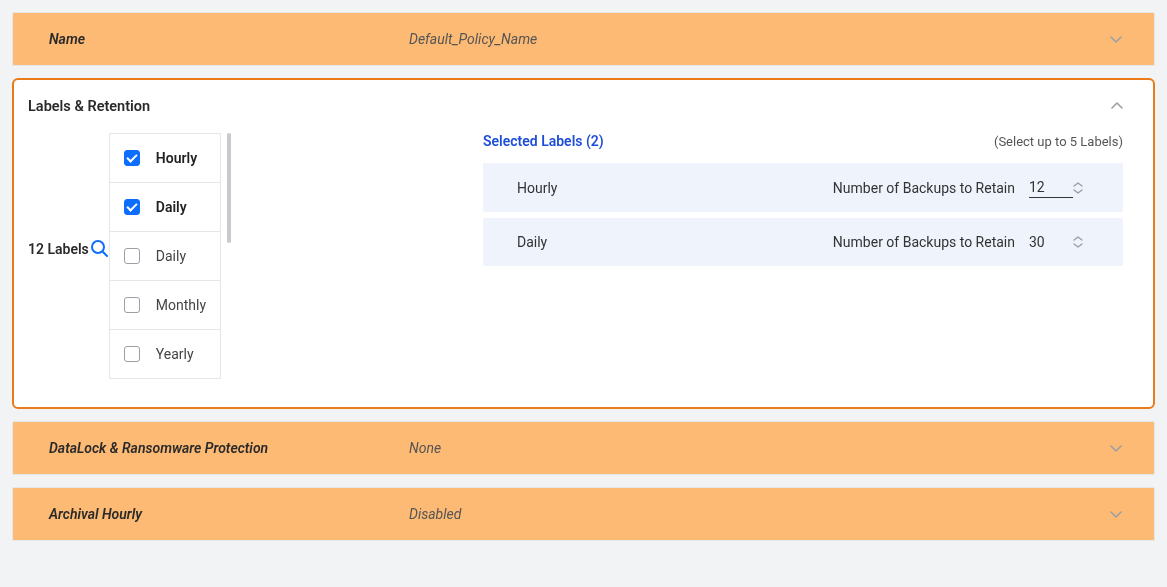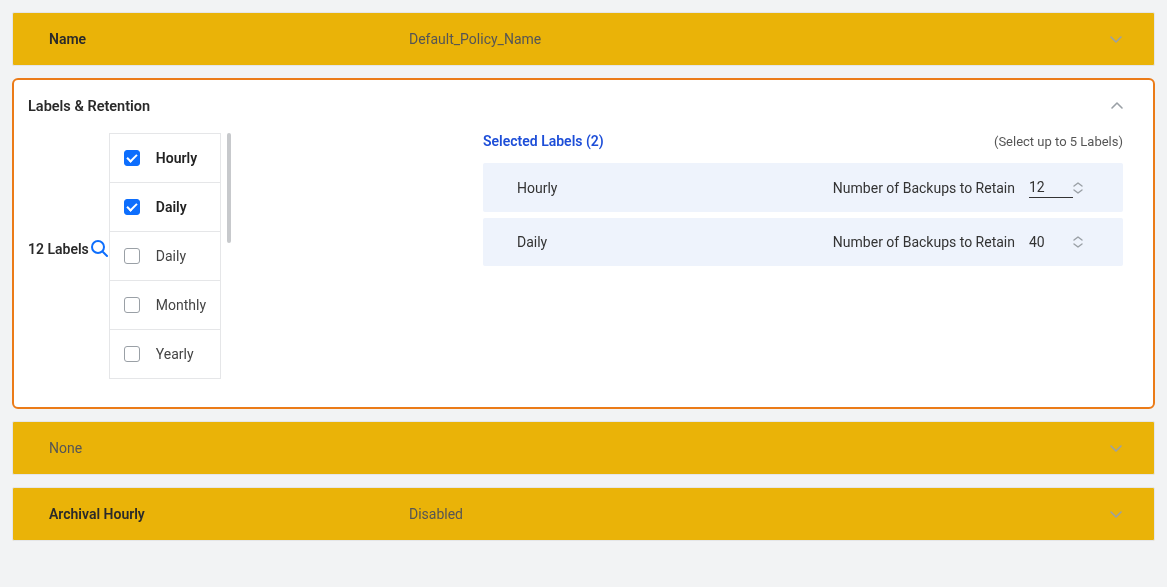--- a/index.html
+++ b/index.html
@@ -6,25 +6,26 @@
   body {
     margin: 0;
     padding: 12px;
     background: #f2f3f4;
     font-family: -apple-system, BlinkMacSystemFont, "Segoe UI", Roboto, Arial, sans-serif;
     font-size: 14px;
     color: #333;
     width: 1167px;
   }
   .panel {
-    background: #eab308;
+    background: #fdba74;
     border: 1px solid #e5e6e8;
     border-radius: 2px;
     margin-bottom: 12px;
     padding: 0;
+    font-style: italic;
   }
   .panel-row {
     display: flex;
     align-items: center;
     padding: 18px 36px;
     position: relative;
   }
   .panel-label {
     width: 360px;
     font-weight: 600;
@@ -302,37 +303,38 @@
                 <path d="M1 2l4 3 4-3" fill="none" stroke="currentColor" stroke-width="1.4" stroke-linecap="round" stroke-linejoin="round"></path>
               </svg>
           </span>
         </div>
       </div>
 
       <div class="selected-row">
         <span class="sel-name">Daily</span>
         <span class="retain-label">Number of Backups to Retain</span>
         <div class="stepper">
-          <span class="num">40</span>
+          <span class="num">30</span>
           <span class="arrows">
             <svg width="10" height="7" viewBox="0 0 10 7">
                 <path d="M1 5l4-3 4 3" fill="none" stroke="currentColor" stroke-width="1.4" stroke-linecap="round" stroke-linejoin="round"></path>
               </svg>
             <svg width="10" height="7" viewBox="0 0 10 7">
                 <path d="M1 2l4 3 4-3" fill="none" stroke="currentColor" stroke-width="1.4" stroke-linecap="round" stroke-linejoin="round"></path>
               </svg>
           </span>
         </div>
       </div>
     </div>
   </div>
 </div>
 
 <div class="panel">
   <div class="panel-row">
+    <div class="panel-label">DataLock &amp; Ransomware Protection</div>
     <div class="panel-value">None</div>
     <div class="chevron">
       <svg width="16" height="16" viewBox="0 0 16 16">
           <path d="M3 6l5 5 5-5" fill="none" stroke="currentColor" stroke-width="1.6" stroke-linecap="round" stroke-linejoin="round"></path>
         </svg>
     </div>
   </div>
 </div>
 
 <div class="panel" style="margin-bottom:0;">

